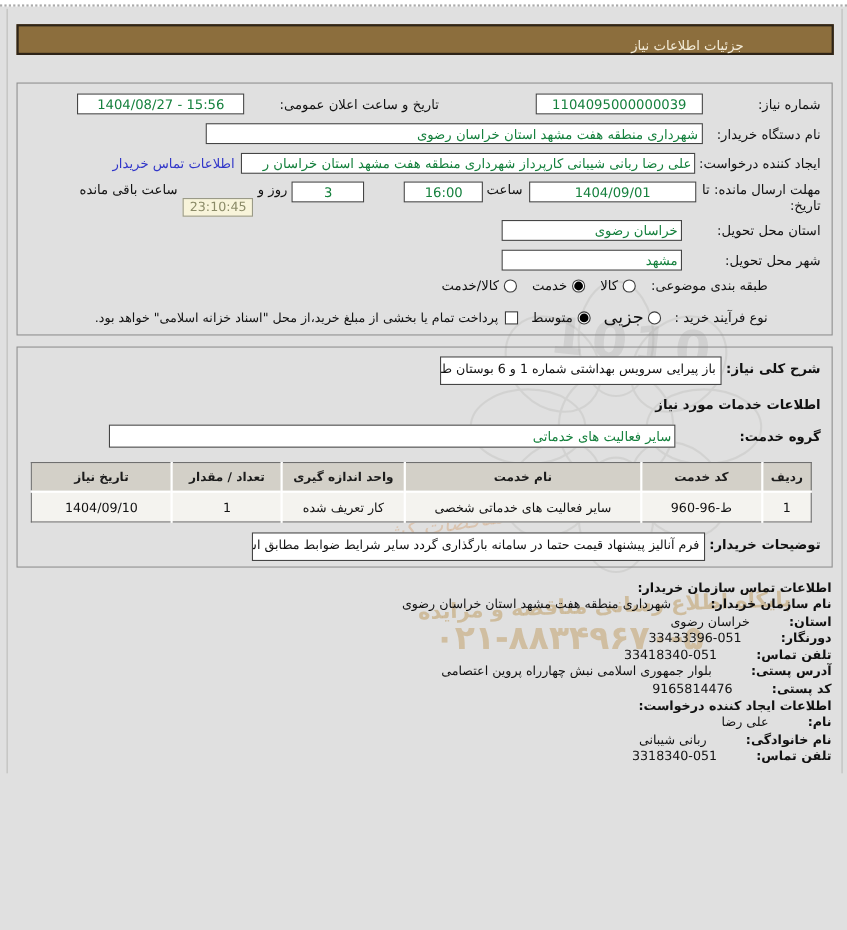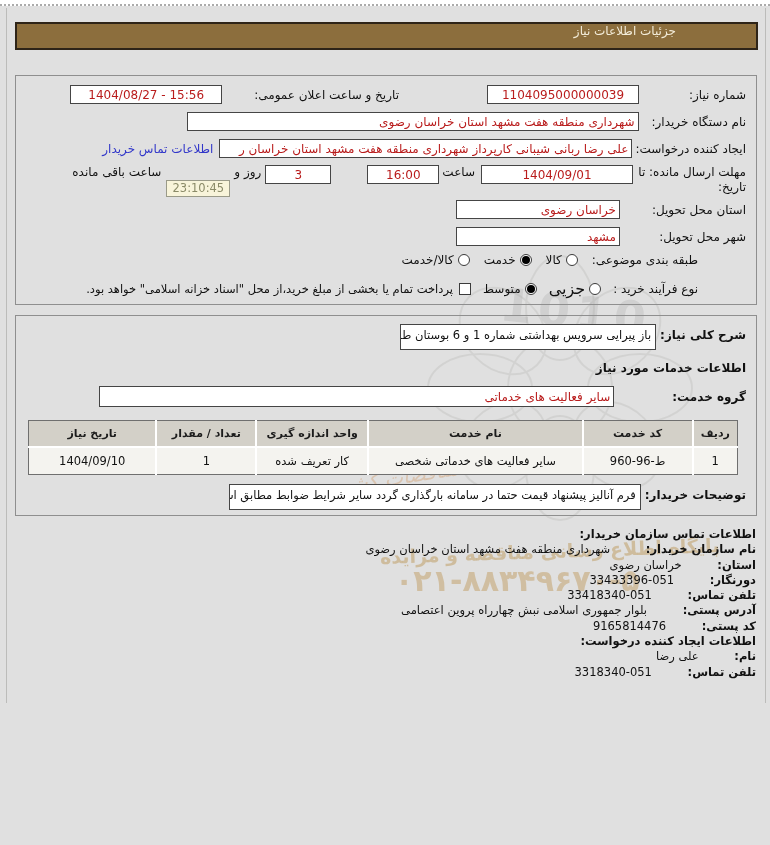--- a/index.html
+++ b/index.html
@@ -16,42 +16,42 @@
   .top-strip {
     position:absolute; top:0; left:0; right:0; height:6px;
     background:#ffffff; border-bottom:2px dotted #ababab;
   }
   .page-edge { position:absolute; top:8px; width:1px; height:695px; background:#bcbcba; }
   .page-edge.left { left:6px; } .page-edge.right { right:4px; }
 
   .title-bar {
     position:absolute; top:22px; right:12px; left:15px; height:28px;
     background:#8C6E3D; border:2px solid #2e2418;
-    color:#f3ecd9; display:flex; align-items:flex-start;
+    color:#f3ecd9; display:flex; align-items:flex-end;
     padding-right:80px; font-size:12px;
   }
 
   .panel {
     position:absolute; right:13px; left:15px;
     border:1px solid #8f8f8f;
   }
   .panel.box1 { top:75px; height:230px; }
   .panel.box2 { top:315px; height:201px; }
 
   .frow {
     position:absolute; right:10px; left:8px;
     display:flex; direction:rtl; align-items:center;
   }
   .lbl { white-space:nowrap; }
   .blbl { font-weight:bold; white-space:nowrap; }
 
   input.fld {
     height:19px; border:1px solid #454545; background:#fff;
     font-family:"DejaVu Sans", sans-serif; font-size:12px;
-    padding:0 3px; color:#b91c1c;
+    padding:0 3px; color:#15803d;
   }
   input.center { text-align:center; direction:ltr; }
   input.rtl-text { text-align:right; direction:rtl; overflow:hidden; white-space:nowrap; }
 
   .valuebox {
     border:1px solid #454545; background:#fff; height:26px;
     font-size:11.5px; padding:3px 4px 0 2px; overflow:hidden; white-space:nowrap;
   }
 
   a.contact-link { color:#3136c9; text-decoration:none; font-size:12px; white-space:nowrap; }
@@ -300,16 +300,20 @@
     <span class="ltrnum">9165814476</span>
   </div>
   <div class="fline">
     <span class="blbl">اطلاعات ایجاد کننده درخواست:</span>
   </div>
   <div class="fline">
     <span class="blbl">نام:</span>
     <span>علی رضا</span>
   </div>
   <div class="fline">
+    <span class="blbl">نام خانوادگی:</span>
+    <span>ربانی شیبانی</span>
+  </div>
+  <div class="fline">
     <span class="blbl">تلفن تماس:</span>
     <span class="ltrnum">3318340-051</span>
   </div>
 </div>
 
 </body></html>

